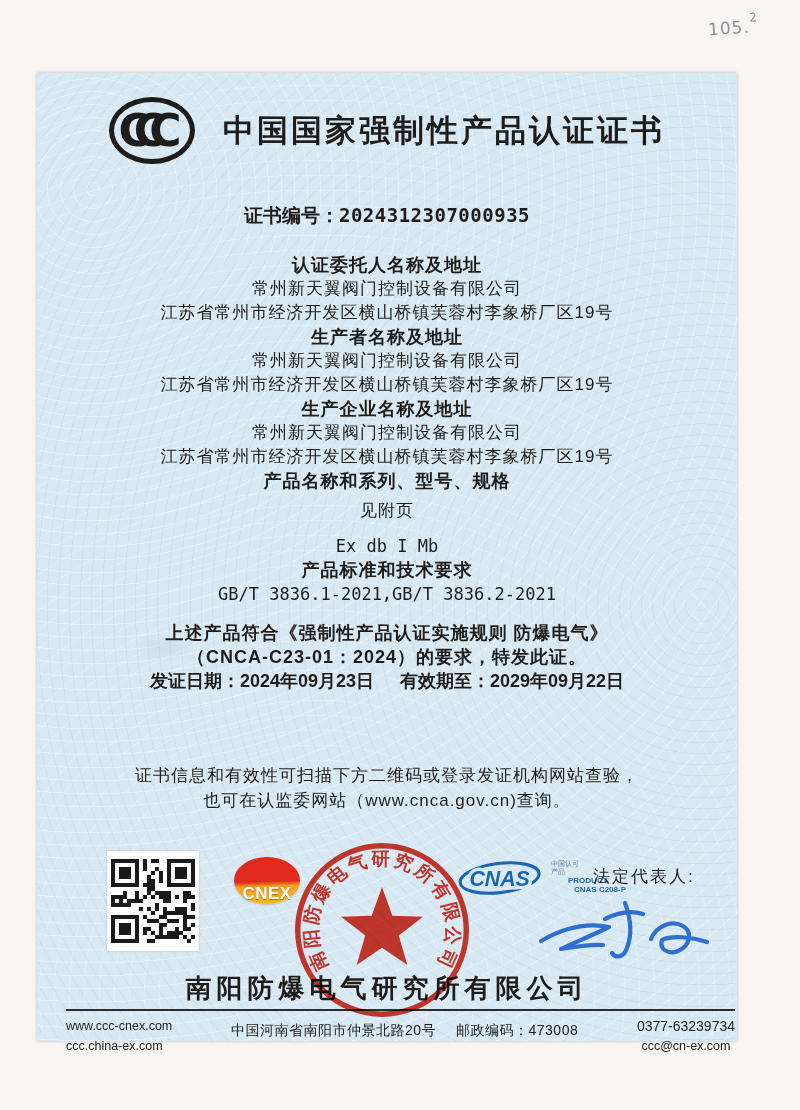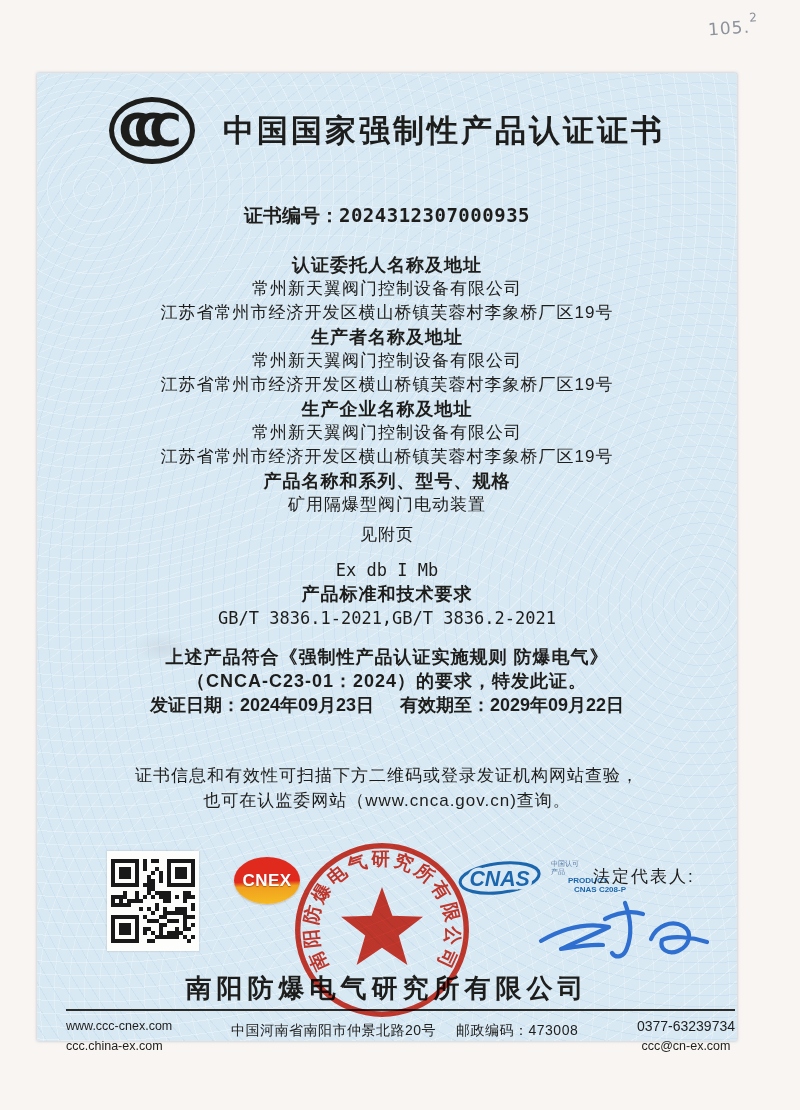--- a/index.html
+++ b/index.html
@@ -68,21 +68,21 @@
 
   
   .qr-patch {
     position:absolute; left:70px; top:778px; width:92px; height:100px;
     background:#fdfdfc; display:flex; align-items:center; justify-content:center;
     box-shadow:0 0 2px rgba(120,130,140,.4);
   }
   .cnex-logo {
     position:absolute; left:197px; top:784px; width:66px; height:47px; border-radius:50%;
     background:linear-gradient(178deg, #e02a1e 0%, #e02a1e 52%, #f0a01e 62%, #f6bb22 100%);
-    display:flex; align-items:center; justify-content:center;
+    display:flex; align-items:flex-end; justify-content:center;
     box-shadow:0 1px 2px rgba(150,90,60,.35);
   }
   .cnex-logo span { color:#fff; font-weight:800; font-size:17px; letter-spacing:.5px; text-shadow:0 1px 1px rgba(120,40,20,.5); }
 
   .seal { position:absolute; left:247px; top:759px; width:196px; height:196px; mix-blend-mode:multiply; opacity:.92; z-index:5; }
 
   .cnas-wrap { position:absolute; left:420px; top:784px; display:flex; align-items:flex-start; gap:2px; }
   .cnas-side { display:flex; flex-direction:column; line-height:1.15; padding-top:3px; }
   .cnas-side .s1, .cnas-side .s2 { font-size:7px; color:#5b7ea6; }
   .cnas-side .s3 { font-size:8px; font-weight:700; color:#1b66ad;padding-left:17px; }
@@ -132,21 +132,20 @@
     <div class="hd">认证委托人名称及地址</div>
     <div class="tx">常州新天翼阀门控制设备有限公司</div>
     <div class="tx">江苏省常州市经济开发区横山桥镇芙蓉村李象桥厂区19号</div>
     <div class="hd">生产者名称及地址</div>
     <div class="tx">常州新天翼阀门控制设备有限公司</div>
     <div class="tx">江苏省常州市经济开发区横山桥镇芙蓉村李象桥厂区19号</div>
     <div class="hd">生产企业名称及地址</div>
     <div class="tx">常州新天翼阀门控制设备有限公司</div>
     <div class="tx">江苏省常州市经济开发区横山桥镇芙蓉村李象桥厂区19号</div>
     <div class="hd">产品名称和系列、型号、规格</div>
-    <div class="tx">矿用隔爆型阀门电动装置</div>
     <div class="tx gap-s">见附页</div>
     <div class="mono gap-m">Ex db I Mb</div>
     <div class="hd">产品标准和技术要求</div>
     <div class="mono">GB/T 3836.1-2021,GB/T 3836.2-2021</div>
     <div class="stmt gap-l">上述产品符合《强制性产品认证实施规则 防爆电气》</div>
     <div class="stmt">（CNCA-C23-01：2024）的要求，特发此证。</div>
     <div class="dates">
       <span>发证日期：</span><span>2024年09月23日</span><span class="sep"></span><span>有效期至：</span><span>2029年09月22日</span>
     </div>
   </div>

